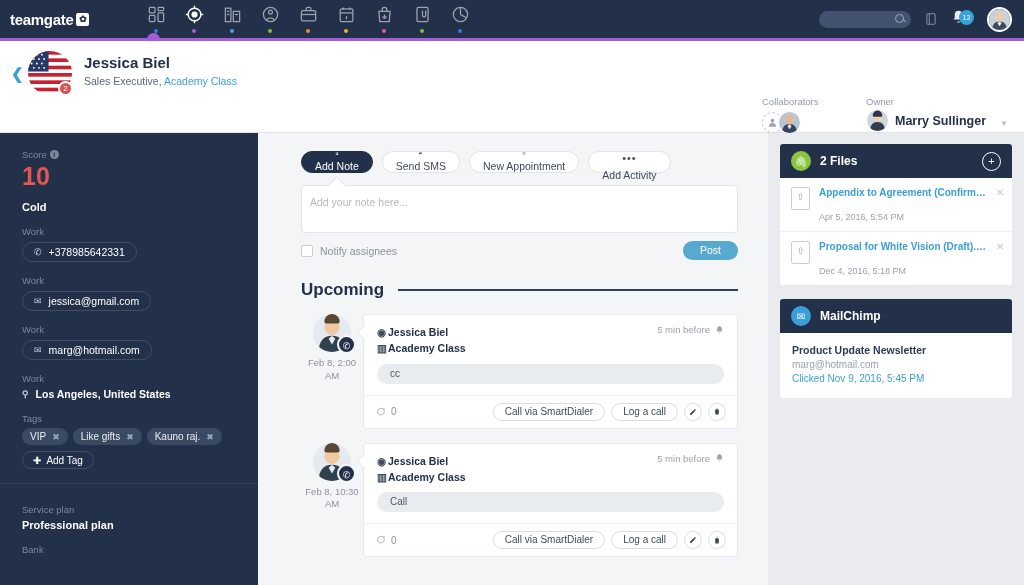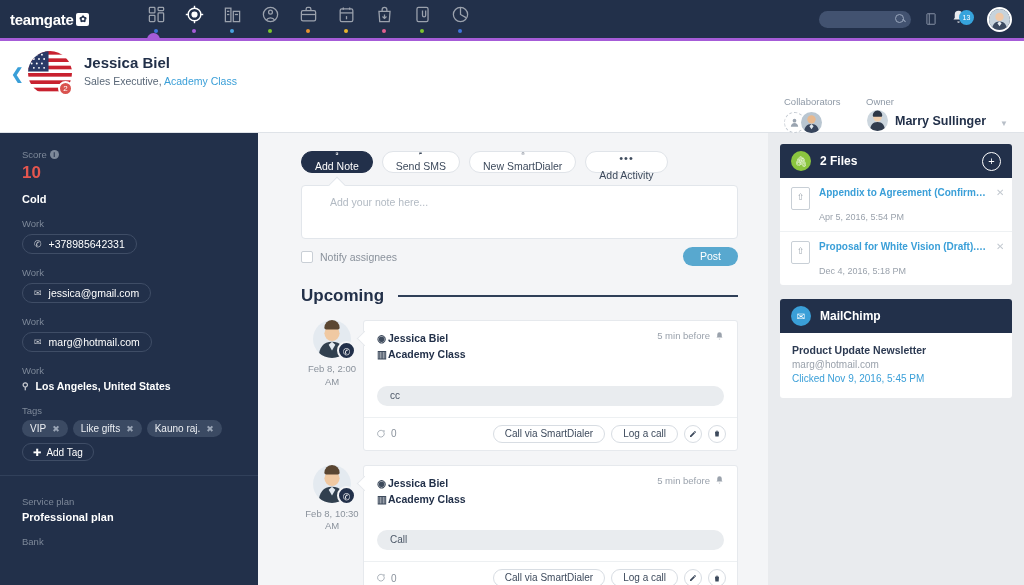--- a/index.html
+++ b/index.html
@@ -100,21 +100,21 @@
   }
   .status-pill {
     position: absolute; left: 88px; top: 101px; width: 130px; height: 21px;
     background: #fff; border: 1px solid #dbe0e6; border-radius: 11px;
     display: flex; align-items: center; padding: 0 8px; cursor: pointer;
   }
   .status-dot { width: 11px; height: 11px; border-radius: 50%; background: #3a9fd8; }
   .status-label { font-size: 10.5px; color: #2c3a52; font-weight: bold; margin-left: 8px; }
   .status-caret { margin-left: auto; color: #b8bfc8; font-size: 7px; }
 
-  .collab-block { position: absolute; left: 784px; top: 55px; }
+  .collab-block { position: absolute; left: 762px; top: 55px; }
   .owner-block { position: absolute; left: 866px; top: 55px; }
   .mini-label { font-size: 9.5px; color: #8e99a6; }
   .mini-avatars { display: flex; align-items: center; margin-top: 4px; }
   .add-person {
     width: 21px; height: 21px; border-radius: 50%; border: 1px dashed #c4cad2;
     background: #fff; display: flex; align-items: center; justify-content: center;
   }
   .mini-av {
     width: 23px; height: 23px; border-radius: 50%; overflow: hidden;
     margin-left: -5px; border: 1.5px solid #fff;
@@ -135,21 +135,21 @@
     background: #fff; display: flex; align-items: center; justify-content: center;
     cursor: pointer; color: #5a6878; font-size: 9px;
   }
 
   
   .sidebar {
     position: absolute; left: 0; top: 133px; width: 258px; bottom: 0;
     background: #22304a; padding: 16px 22px 0 22px; color: #fff; overflow: hidden;
   }
   .sb-label { font-size: 9.5px; color: #7d8899; margin-bottom: 4px; }
-  .score-num { font-size: 17px; font-weight: bold; color: #e4564f; line-height: 1; }
+  .score-num { font-size: 25px; font-weight: bold; color: #e4564f; line-height: 1; }
   .score-word { font-size: 11px; font-weight: bold; color: #fff; margin-top: 12px; }
   .info-i {
     display: inline-block; width: 9px; height: 9px; border-radius: 50%;
     background: #7d8899; color: #22304a; font-size: 7px; line-height: 9px;
     text-align: center; font-weight: bold; margin-left: 3px; vertical-align: 1px;
   }
   .sb-block { margin-top: 13px; }
   .chip {
     display: inline-flex; align-items: center; gap: 7px; height: 20px;
     border: 1px solid #3f4d66; border-radius: 10px; padding: 0 11px;
@@ -191,21 +191,21 @@
   }
   .tab.active { background: #22304a; color: #fff; border-color: #22304a; }
   .note-box-wrap { position: relative; margin-top: 12px; }
   .note-caret {
     position: absolute; left: 30px; top: -6px; width: 12px; height: 12px;
     background: #fff; transform: rotate(45deg); border-left: 1px solid #e2e6eb;
     border-top: 1px solid #e2e6eb;
   }
   .note-box {
     background: #fff; border: 1px solid #e2e6eb; border-radius: 4px;
-    height: 54px; padding: 10px 28px; font-size: 10.5px; color: #b2bac3;
+    height: 48px; padding: 10px 8px; font-size: 10.5px; color: #b2bac3;
   }
   .note-foot { display: flex; align-items: center; margin-top: 8px; }
   .chk {
     width: 12px; height: 12px; border: 1px solid #c9cfd6; border-radius: 2px;
     background: #fff; cursor: pointer;
   }
   .chk-label { font-size: 10.5px; color: #8a929c; margin-left: 7px; }
   .btn-post {
     margin-left: auto; height: 19px; padding: 0 17px; border-radius: 10px;
     background: #58a8cf; color: #fff; font-size: 10.5px; line-height: 19px;
@@ -237,21 +237,21 @@
     border-left: 1px solid #e6e9ed; border-bottom: 1px solid #e6e9ed;
   }
   .act-body { padding: 9px 13px 11px 13px; }
   .act-remind {
     float: right; font-size: 9.5px; color: #9aa2ac; display: flex;
     align-items: center; gap: 5px; text-align: right;
   }
   .act-meta { font-size: 10.5px; font-weight: bold; color: #223049; line-height: 1.55; }
   .act-meta .mi { display: inline-block; width: 11px; color: #3d4a5c; }
   .act-note {
-    margin-top: 23px; background: #e9ecef; border-radius: 11px;
+    margin-top: 7px; background: #e9ecef; border-radius: 11px;
     height: 20px; padding: 0 13px; font-size: 10px; color: #4a5666; line-height: 20px;
   }
   .act-foot {
     border-top: 1px solid #edf0f2; padding: 7px 11px; display: flex;
     align-items: center; gap: 6px;
   }
   .cmt { font-size: 10px; color: #8a929c; display: flex; align-items: center; gap: 5px; }
   .btn-sm {
     height: 18px; padding: 0 11px; border: 1px solid #d8dde3; border-radius: 9px;
     background: #fff; font-size: 10px; color: #3d4a5c; cursor: pointer; line-height: 16px;
@@ -616,21 +616,21 @@
           </svg>
         <span>Send SMS</span>
       </div>
       <div class="tab">
         <svg width="10" height="10" viewBox="0 0 24 24" fill="none" stroke="#3d4a5c" stroke-width="2">
             <rect x="3" y="5" width="18" height="16" rx="2"></rect>
             <line x1="3" y1="10" x2="21" y2="10"></line>
             <line x1="8" y1="2" x2="8" y2="6"></line>
             <line x1="16" y1="2" x2="16" y2="6"></line>
           </svg>
-        <span>New SmartDialer</span>
+        <span>New Appointment</span>
       </div>
       <div class="tab">
         <span style="letter-spacing:1px;font-size:11px">•••</span>
         <span>Add Activity</span>
       </div>
     </div>
 
     <div class="note-box-wrap">
       <div class="note-caret"></div>
       <div class="note-box">Add your note here...</div>

